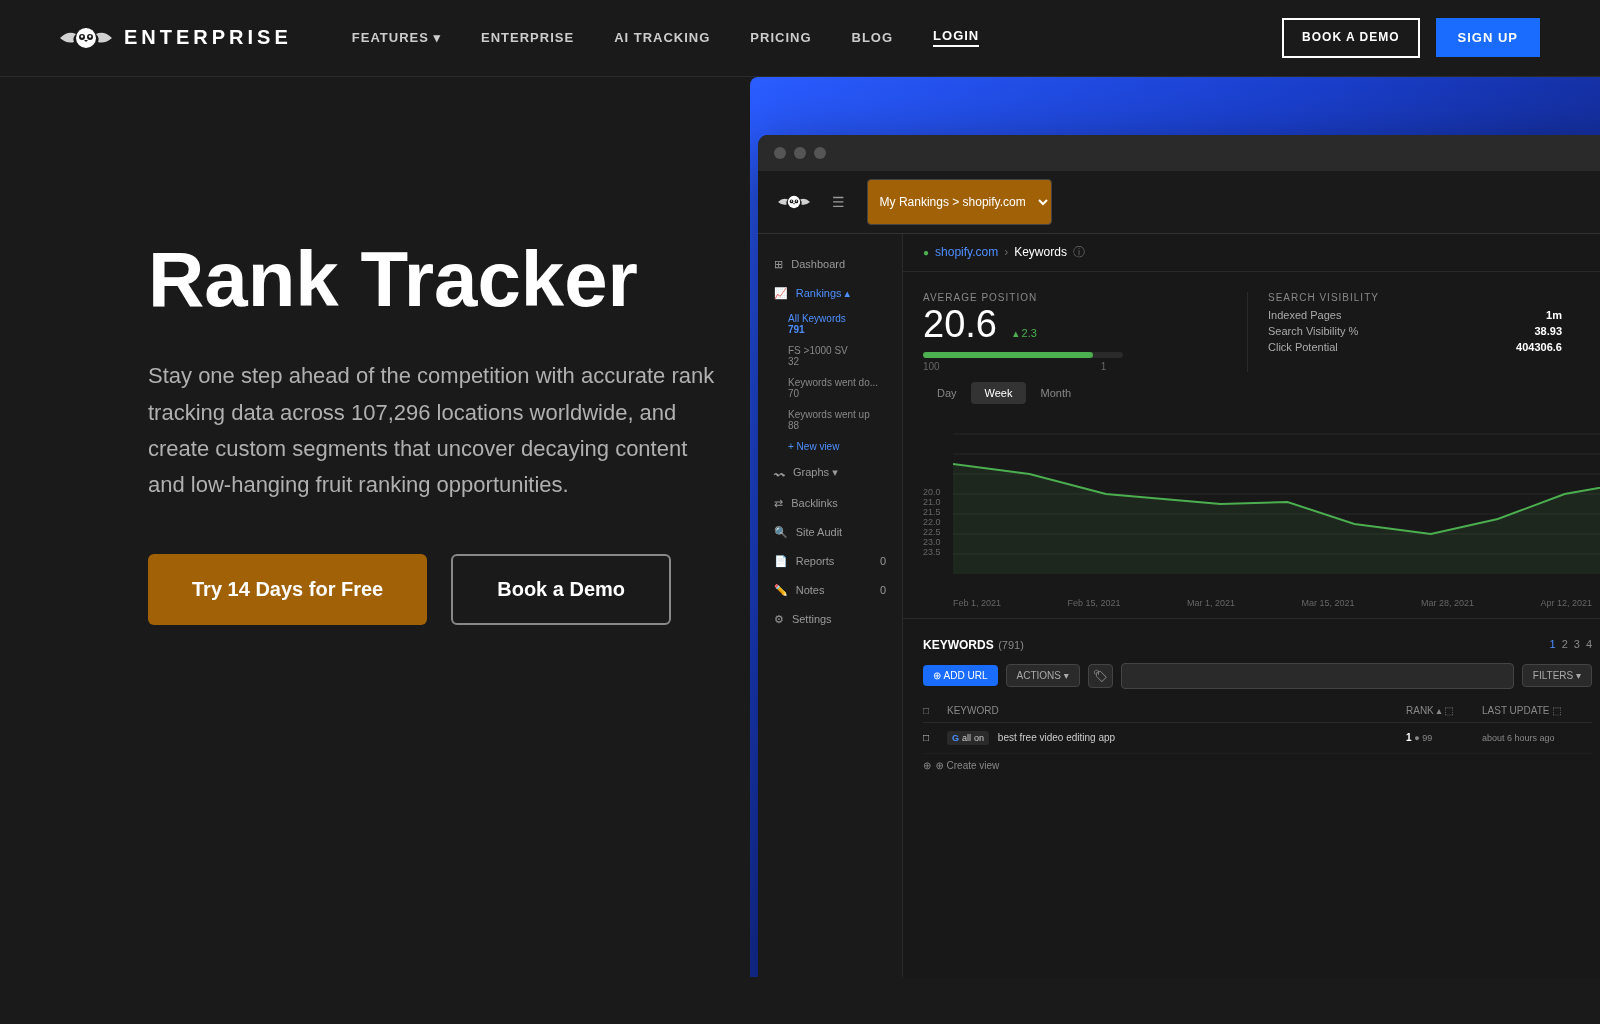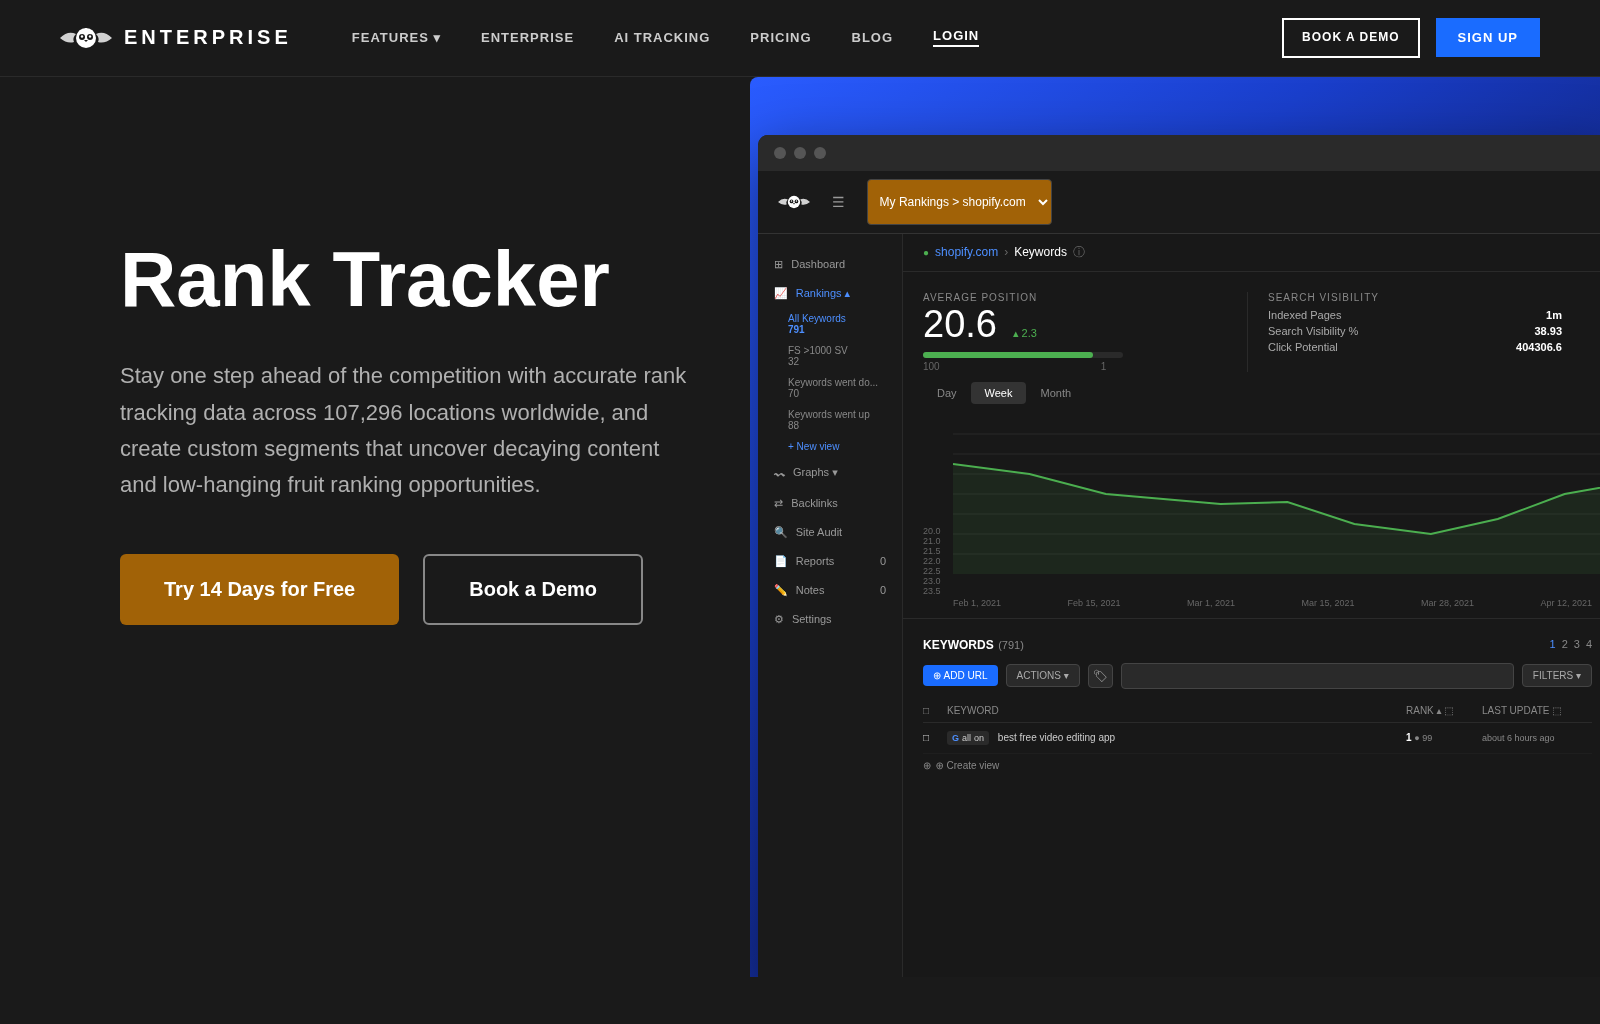--- a/index.html
+++ b/index.html
@@ -106,20 +106,21 @@
       align-items: flex-start;
       padding: 80px 60px 0 120px;
       min-height: 900px;
       position: relative;
       overflow: hidden;
     }
 
     .hero-content {
       flex: 0 0 640px;
       padding-top: 80px;
+      margin-left: 28px;
     }
 
     .hero-title {
       font-size: 78px;
       font-weight: 700;
       line-height: 1.1;
       color: #ffffff;
       margin-bottom: 36px;
     }
 
@@ -389,25 +390,25 @@
     
     .chart-area {
       padding: 0 20px;
       height: 180px;
       position: relative;
     }
 
     .chart-y-labels {
       position: absolute;
       left: 20px;
-      top: 7px;
+      top: 18px;
       height: 100%;
       display: flex;
       flex-direction: column;
-      justify-content: flex-end;
+      justify-content: center;
       padding: 5px 0;
     }
 
     .chart-y-label {
       font-size: 9px;
       color: #666;
     }
 
     .chart-svg {
       width: 100%;

